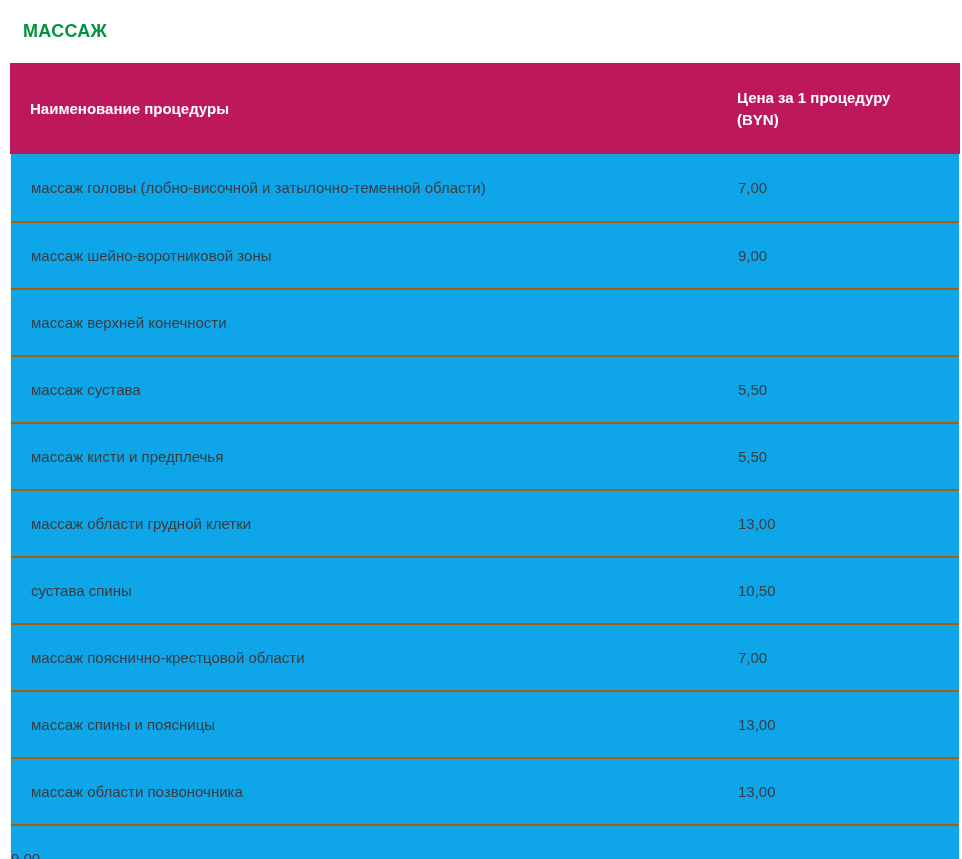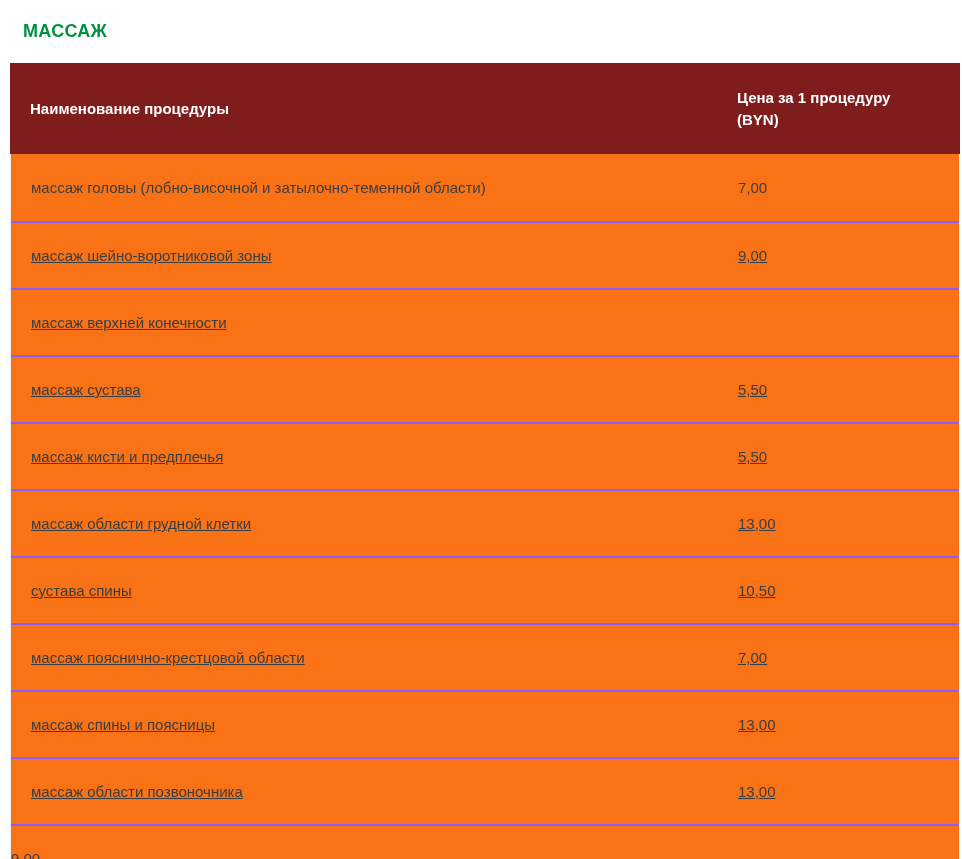--- a/index.html
+++ b/index.html
@@ -26,44 +26,43 @@
     letter-spacing: 0.3px;
   }
   .price-table {
     margin-top: 22px;
     width: 950px;
     box-sizing: border-box;
   }
   .thead {
     display: flex;
     align-items: center;
-    background: #7f1d1d;
+    background: #be185d;
     color: #ffffff;
     height: 91px;
     font-size: 15px;
     font-weight: 700;
     line-height: 22px;
   }
   .tbody {
     border-left: 1px solid #ededed;
     border-right: 1px solid #ededed;
     box-sizing: border-box;
   }
   .tr {
     display: flex;
     align-items: center;
     height: 67px;
     box-sizing: border-box;
-    background: #f97316;
+    background: #0ea5e9;
     font-size: 15px;
     color: #3a3d40;
   }
   .tr + .tr {
-    border-top: 2px solid #8b5cf6;
-    text-decoration: underline;
+    border-top: 2px solid #a16207;
   }
   .col-name {
     box-sizing: border-box;
     width: 727px;
     padding-left: 20px;
     padding-right: 24px;
   }
   .col-price {
     box-sizing: border-box;
     flex: 1;

